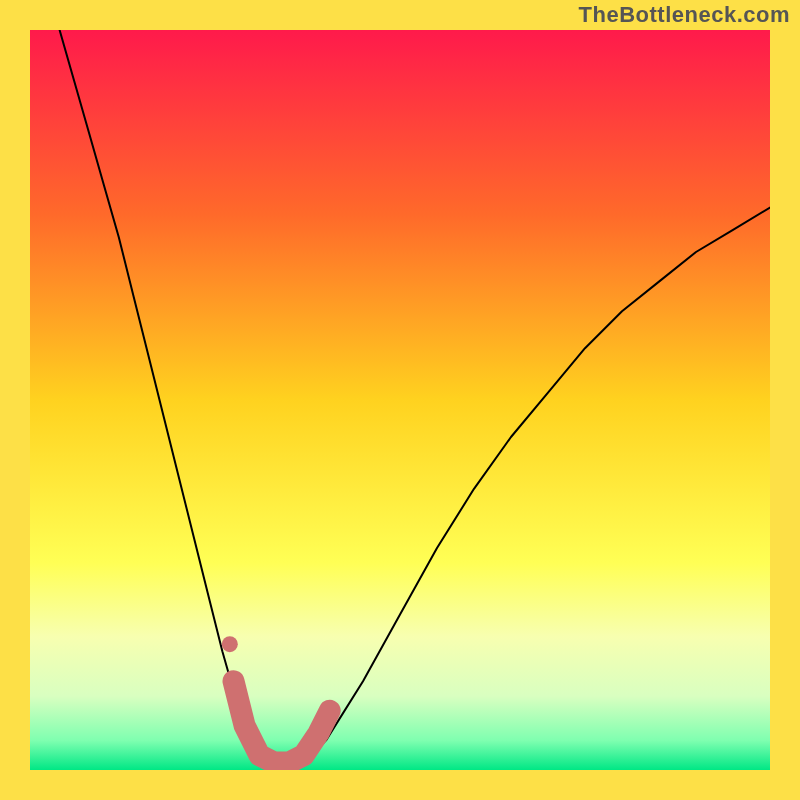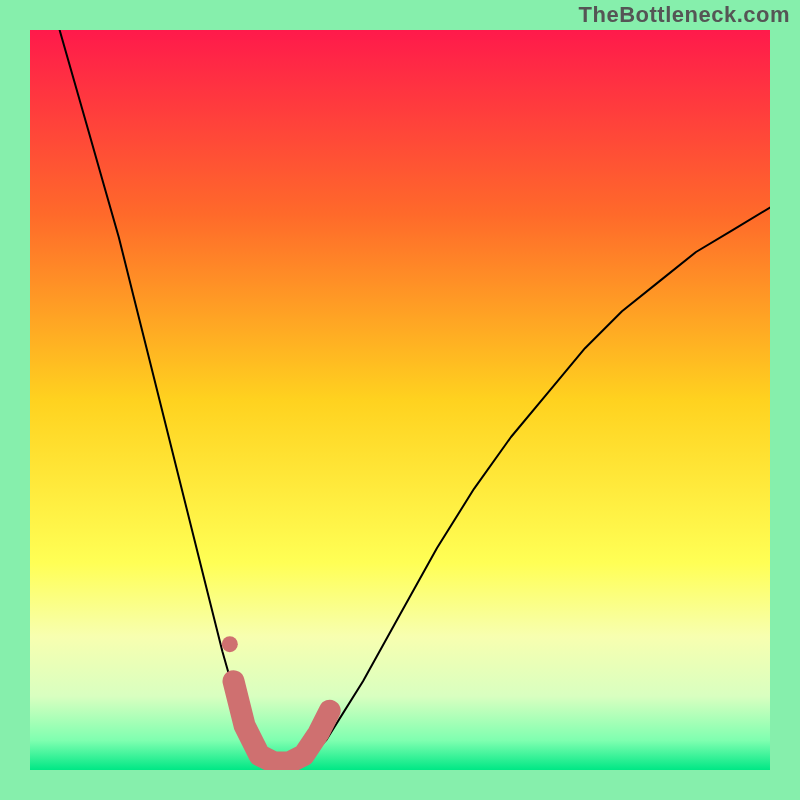--- a/index.html
+++ b/index.html
@@ -8,21 +8,21 @@
     width: 800px;
     height: 800px;
     background: #000;
     font-family: Arial, Helvetica, sans-serif;
     overflow: hidden;
   }
   .stage {
     position: relative;
     width: 800px;
     height: 800px;
-    background: #86efac;
+    background: #fde047;
   }
   .watermark {
     position: absolute;
     top: 2px;
     right: 10px;
     color: #555;
     font-size: 22px;
     font-weight: 600;
     letter-spacing: 0.5px;
     z-index: 5;

